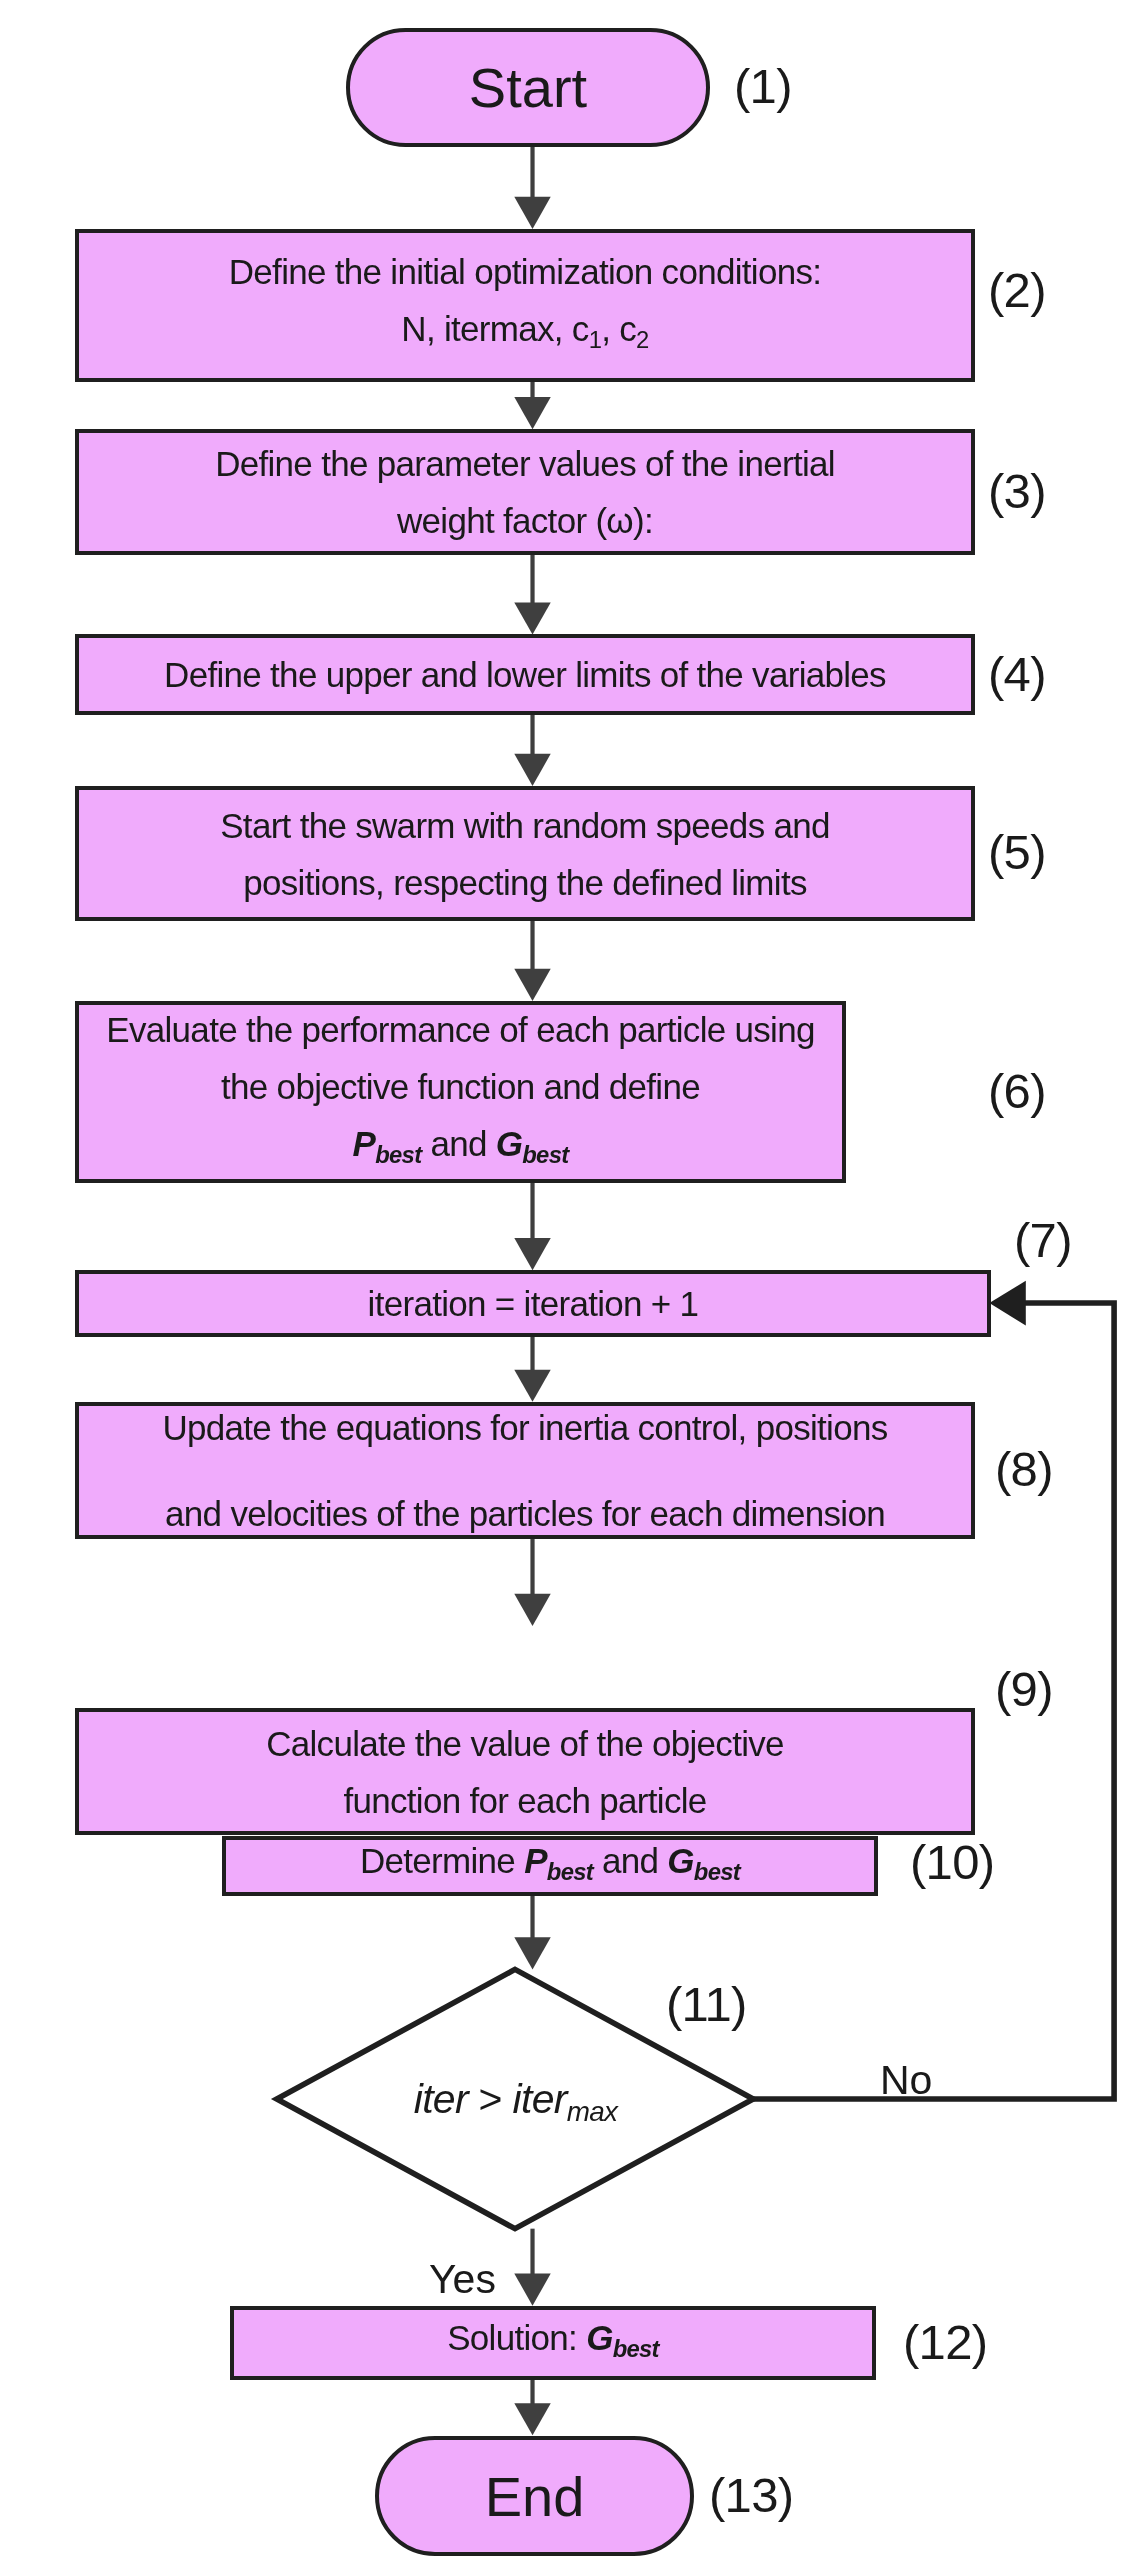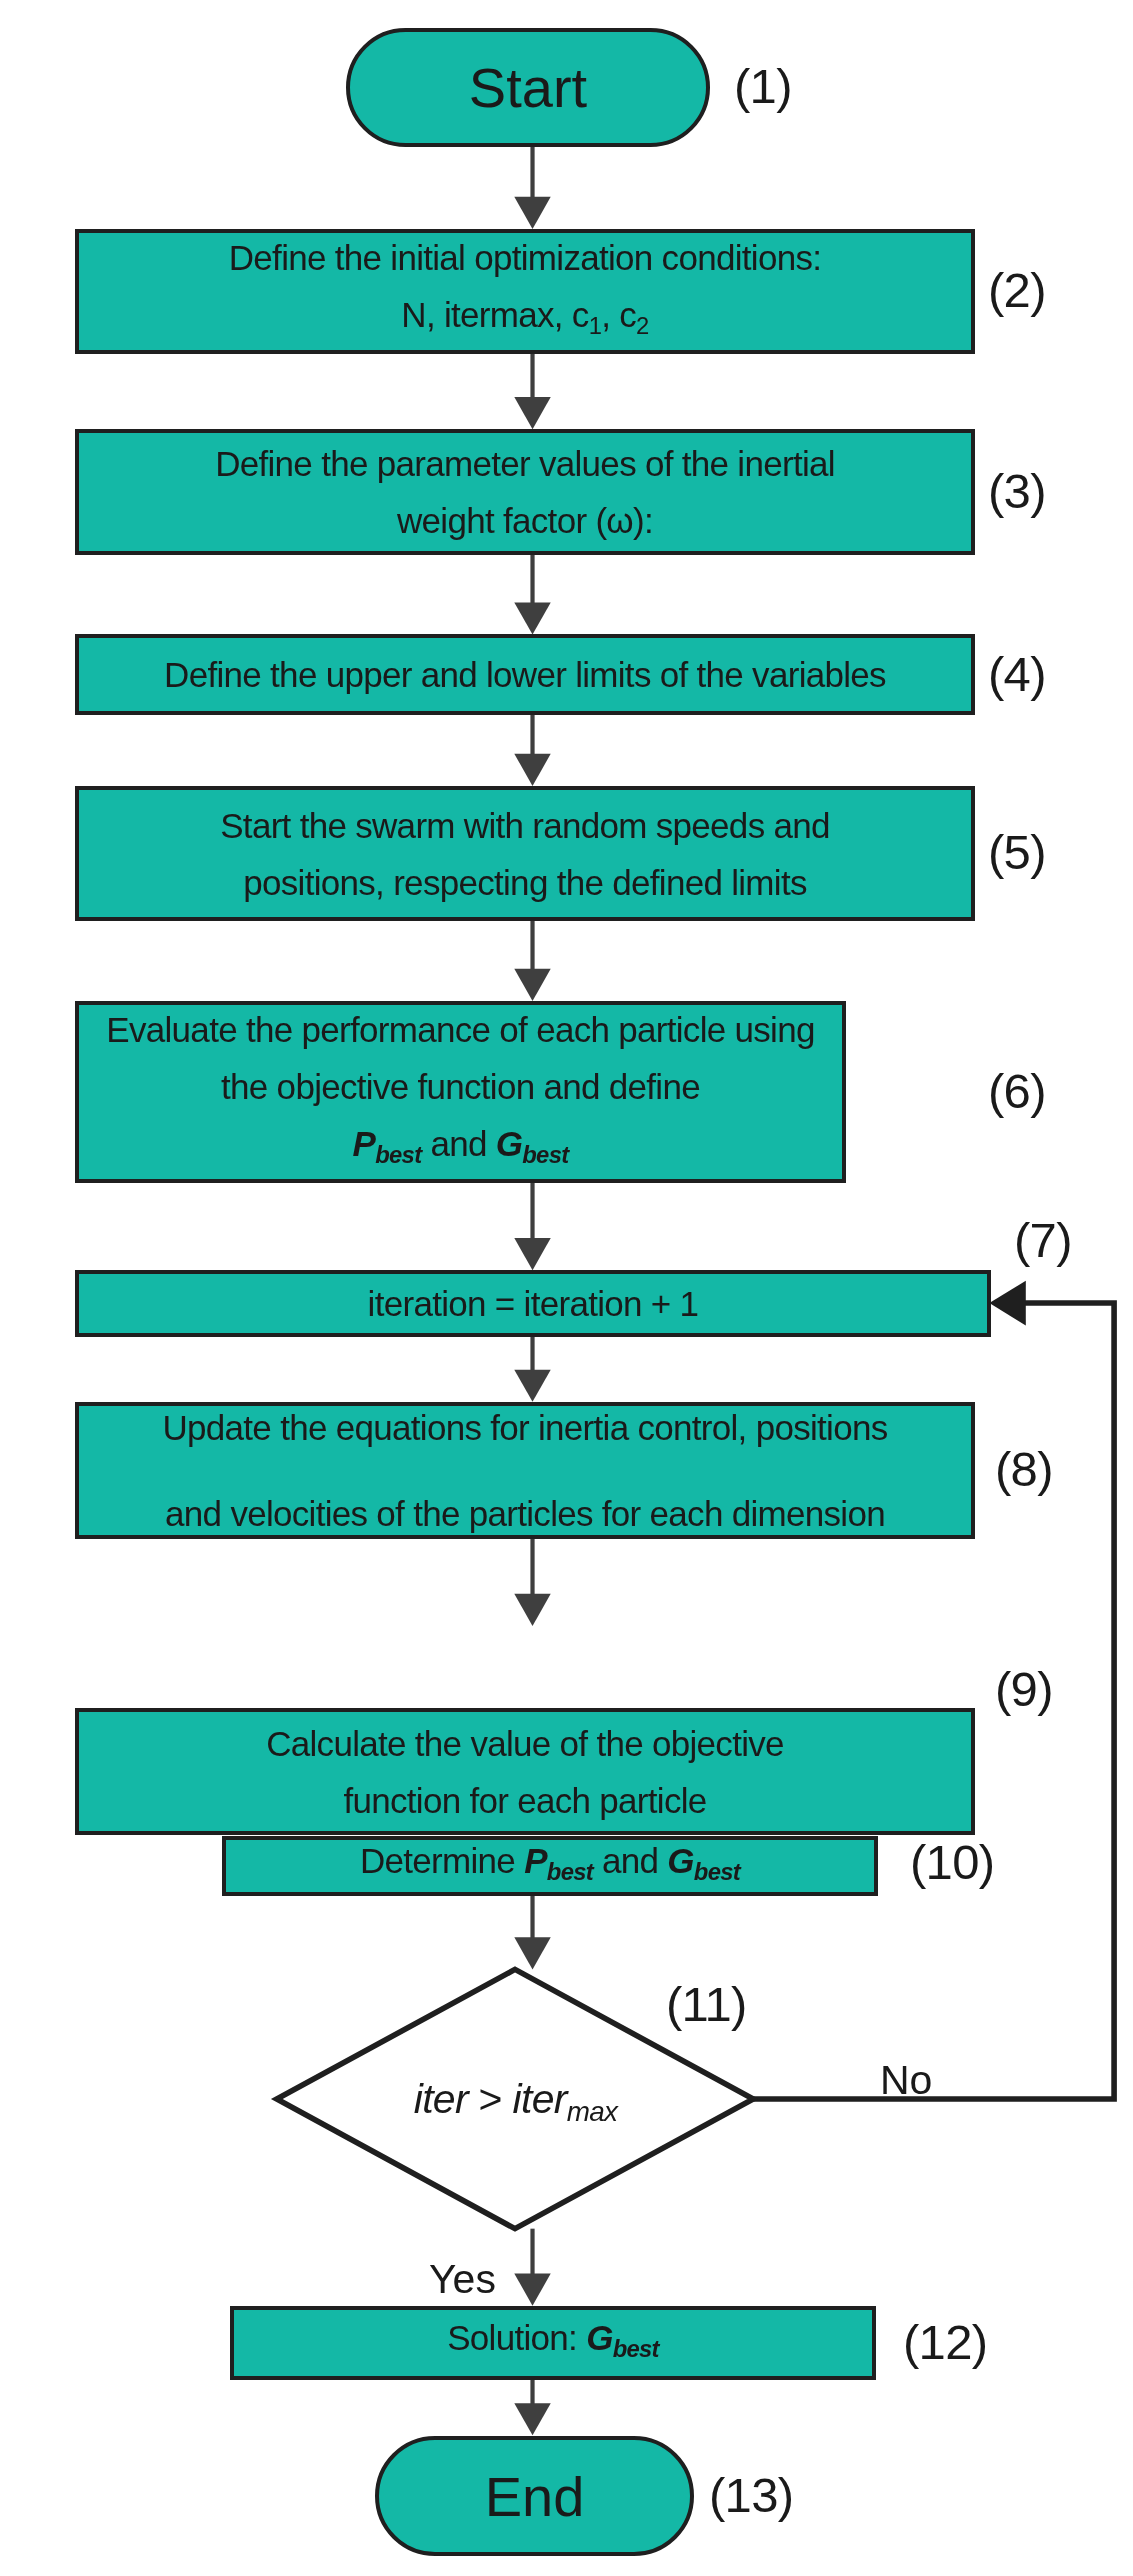--- a/index.html
+++ b/index.html
@@ -16,21 +16,21 @@
     overflow: hidden;
   }
   .connector-layer {
     position: absolute;
     left: 0; top: 0;
     width: 1133px; height: 2576px;
   }
   .node {
     position: absolute;
     box-sizing: border-box;
-    background: #14b8a6;
+    background: #f0abfc;
     border: 4.9px solid #1f1f1f;
     display: flex;
     flex-direction: column;
     align-items: center;
     justify-content: center;
     text-align: center;
     font-size: 35px;
     letter-spacing: -0.7px;
     line-height: 57px;
     color: #1a1a1a;
@@ -64,21 +64,21 @@
     letter-spacing: -0.7px;
   }
   .seg-sub   { font-size: 68%; vertical-align: -0.28em; }
   .seg-bi    { font-weight: bold; font-style: italic; }
   .seg-bisub { font-weight: bold; font-style: italic; font-size: 68%; vertical-align: -0.28em; }
   .seg-i     { font-style: italic; }
   .seg-isub  { font-style: italic; font-size: 68%; vertical-align: -0.28em; }
 
   
   #node-start  { left: 346px;  top: 28px;   width: 364px;  height: 119px; }
-  #node-step2  { left: 75px;  top: 229px;  width: 900px; height: 125px; }
+  #node-step2  { left: 75px;  top: 229px;  width: 900px; height: 153px; }
   #node-step3  { left: 75px;  top: 429px;  width: 900px; height: 126px; }
   #node-step4  { left: 75px;  top: 634px;  width: 900px; height: 81px; }
   #node-step5  { left: 75px;  top: 786px; width: 900px; height: 135px; }
   #node-step6  { left: 75px;  top: 1001px; width: 771px; height: 182px; }
   #node-step7  { left: 75px;  top: 1270px; width: 916px; height: 67px;  }
   #node-step8  { left: 75px;  top: 1402px; width: 900px; height: 137px; gap: 29px; }
   #node-step9  { left: 75px;  top: 1708px; width: 900px; height: 127px; }
   #node-step10 { left: 222px;  top: 1836px; width: 656px;  height: 60px;  }
   #node-step12 { left: 230px;  top: 2306px; width: 646px;  height: 74px; }
   #node-end    { left: 375px;  top: 2436px; width: 319px;  height: 120px; }

